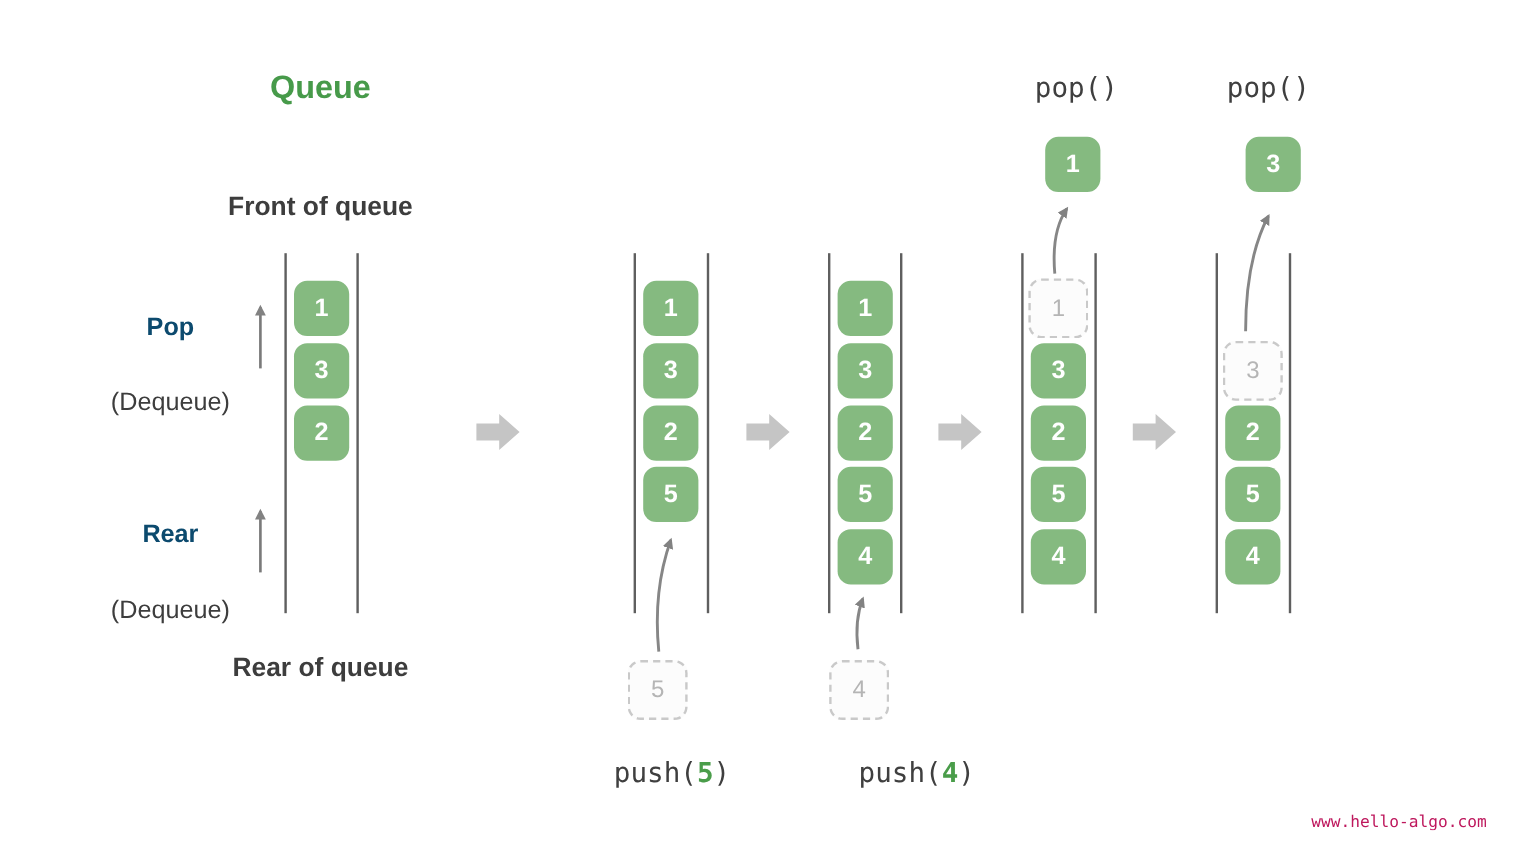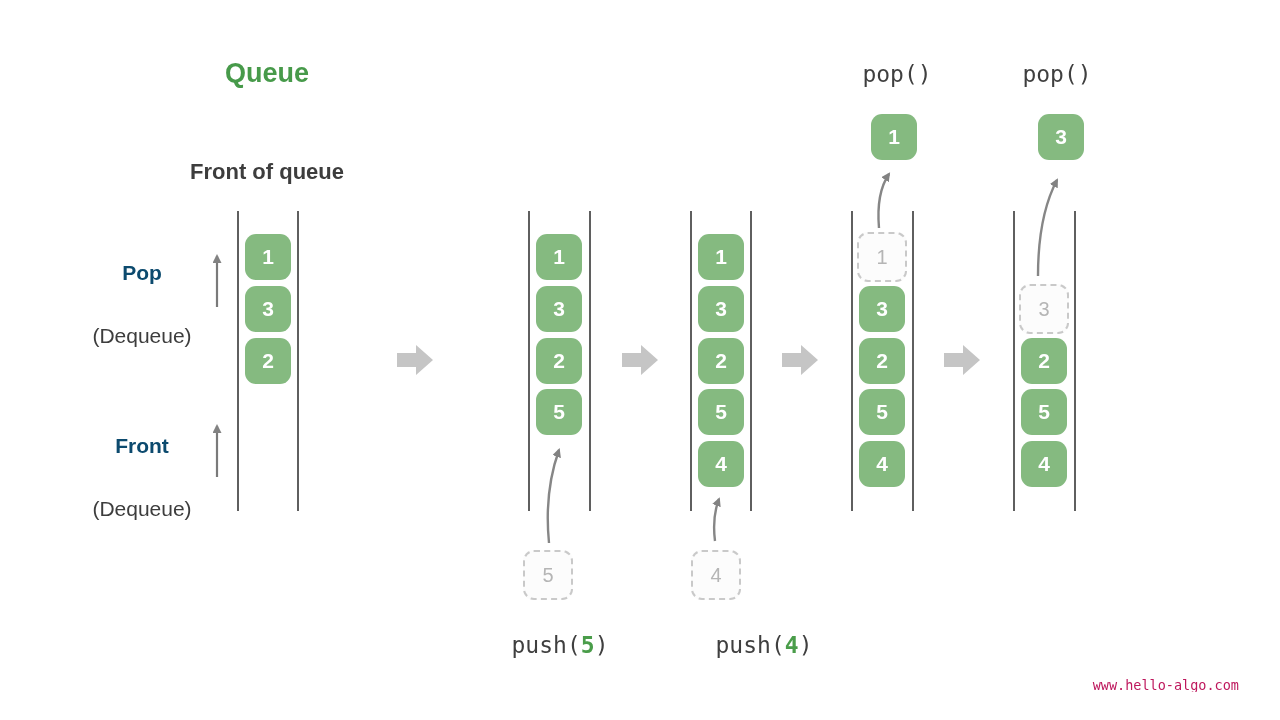--- a/index.html
+++ b/index.html
@@ -59,22 +59,23 @@
       <path d="M 715 541 Q 712 517 719 499" marker-end="url(#ah)"></path>
       <path d="M 879 228 Q 876 193 889 174" marker-end="url(#ah)"></path>
       <path d="M 1038 276 Q 1038 216 1057 180" marker-end="url(#ah)"></path>
     </g>
   </svg>
 
   <div class="abs ctr title" style="left:267px;top:58px;">Queue</div>
   <div class="abs ctr heading" style="left:267px;top:159px;">Front of queue</div>
   <div class="abs ctr side-main" style="left:142px;top:261px;">Pop</div>
   <div class="abs ctr side-sub" style="left:142px;top:296px;">(Dequeue)</div>
-  <div class="abs ctr side-main" style="left:142px;top:434px;">Front</div>
+  <div class="abs ctr side-main" style="left:142px;top:434px;">Rear</div>
   <div class="abs ctr side-sub" style="left:142px;top:469px;">(Dequeue)</div>
+  <div class="abs ctr heading" style="left:267px;top:543px;">Rear of queue</div>
 
   <div class="abs ctr mono" style="left:897px;top:61px;">pop()</div>
   <div class="abs ctr mono" style="left:1057px;top:61px;">pop()</div>
   <div class="abs ctr mono" style="left:560px;top:632px;"><span>push(</span><span class="arg">5</span><span>)</span></div>
   <div class="abs ctr mono" style="left:764px;top:632px;"><span>push(</span><span class="arg">4</span><span>)</span></div>
 
   <div class="wall" style="left:237px;"></div>
   <div class="wall" style="left:297px;"></div>
   <div class="wall" style="left:528px;"></div>
   <div class="wall" style="left:589px;"></div>

